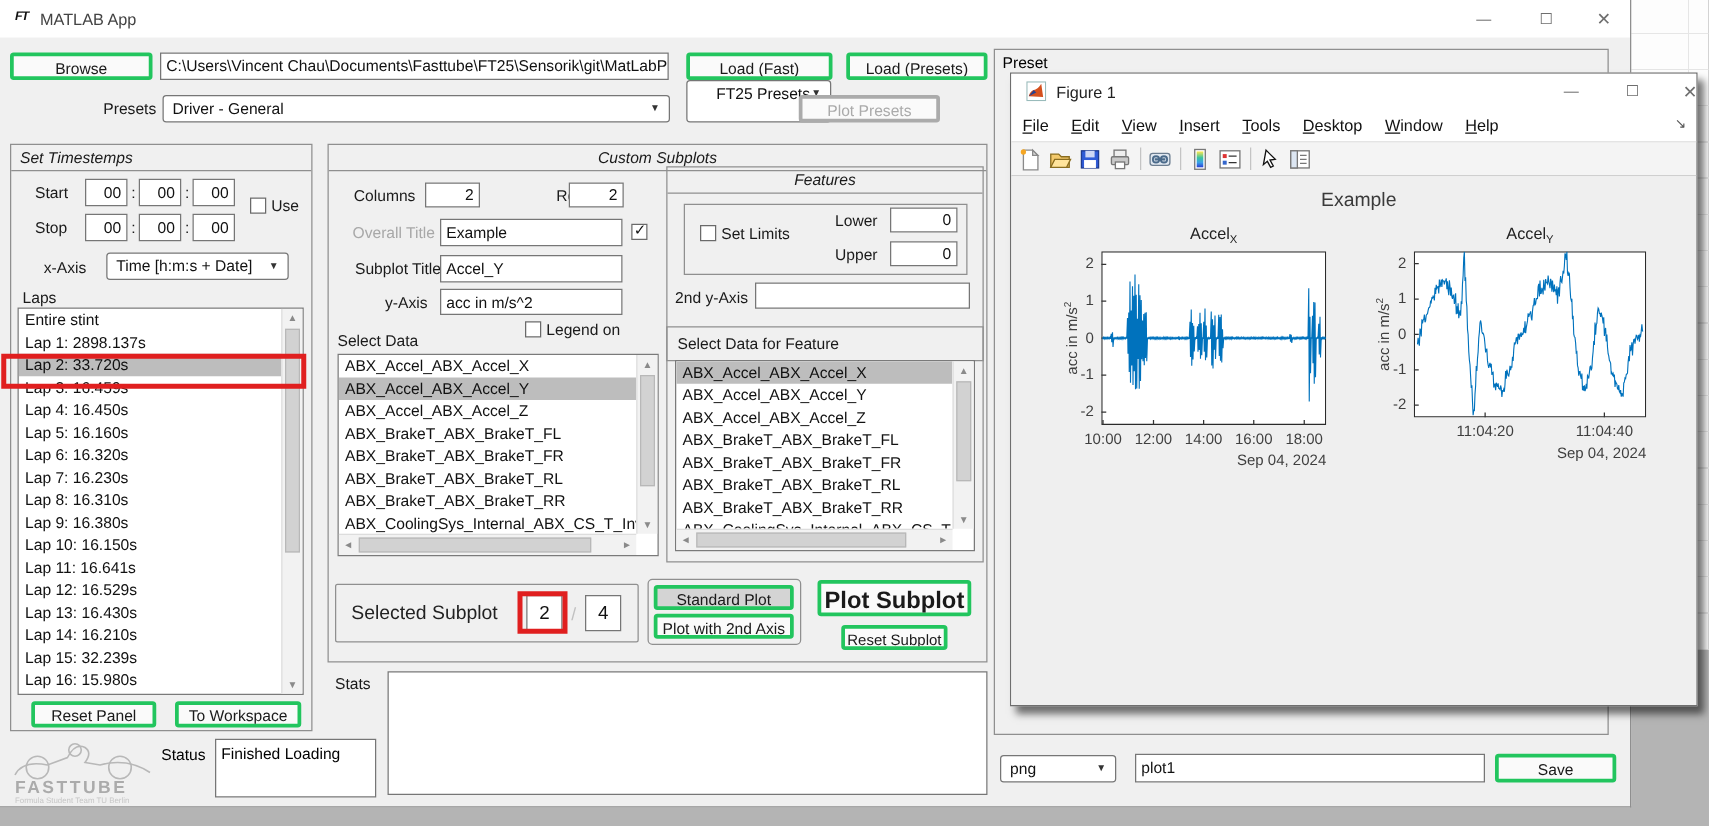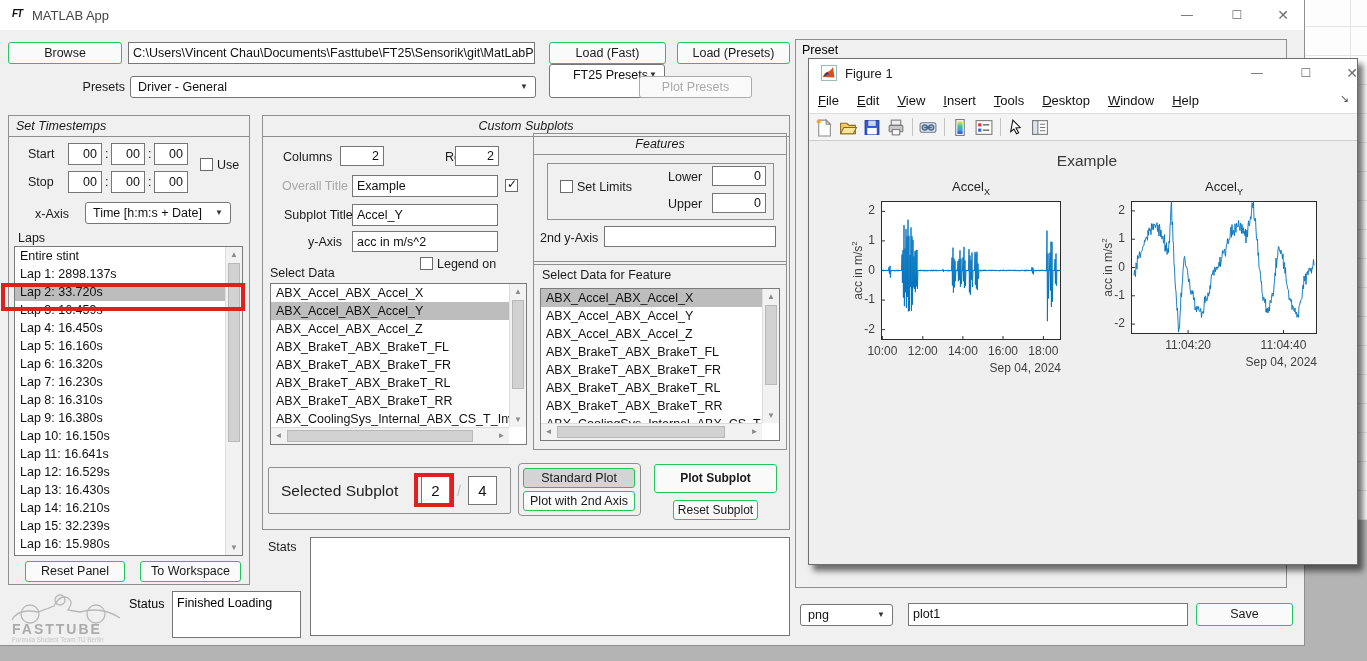--- a/index.html
+++ b/index.html
@@ -9,21 +9,21 @@
   .bg-sheet{position:absolute;left:1303px;top:0;width:64px;height:520px;background:#fdfdfd;
     background-image:repeating-linear-gradient(0deg,#e6e6e6 0 1px,transparent 1px 29px),
                      repeating-linear-gradient(90deg,#e6e6e6 0 1px,transparent 1px 47px);}
   
   .app{position:absolute;left:0;top:0;width:1305px;height:646px;background:#f0f0f0;border-right:1px solid #8f8f8f;border-bottom:1px solid #8f8f8f;}
   .app-titlebar{position:absolute;left:0;top:0;width:100%;height:30px;background:#ffffff;}
   .app-title{position:absolute;left:32px;top:8px;font-size:13px;color:#444;}
   .ft-ico{position:absolute;left:12px;top:8px;width:16px;height:14px;font-size:10px;font-weight:bold;font-style:italic;color:#111;letter-spacing:-1px;}
   .winbtn{position:absolute;top:6px;width:30px;height:18px;text-align:center;color:#6e6e6e;font-size:12px;line-height:18px;}
   .lbl{position:absolute;font-size:12.5px;color:#1a1a1a;white-space:nowrap;}
-  .btn{position:absolute;background:#fafafa;border:1px solid #22c55e;border-radius:3px;font-size:12.5px;text-align:center;color:#1a1a1a;overflow:hidden;}
+  .btn{position:absolute;background:#fafafa;border:3px solid #22c55e;border-radius:3px;font-size:12.5px;text-align:center;color:#1a1a1a;overflow:hidden;}
   .btn.disabled{color:#ababab;border-color:#ababab;}
   .btn.toggled{background:#d4d4d4;}
   .field{position:absolute;background:#fff;border:1px solid #767676;font-size:12.5px;padding:0 4px;white-space:nowrap;overflow:hidden;color:#111;}
   .field.num{text-align:right;}
   .field.center{text-align:center;padding:0;}
   .dd{position:absolute;background:#fff;border:1px solid #767676;border-radius:3px;font-size:12.5px;padding-left:7px;white-space:nowrap;overflow:hidden;color:#111;}
   .dd .arr{position:absolute;right:7px;top:0;font-size:8px;color:#333;}
   .panel{position:absolute;border:1px solid #8f8f8f;}
   .ptitle{height:21px;line-height:21px;border-bottom:1px solid #8f8f8f;font-size:12.5px;padding-left:7px;color:#1a1a1a;font-style:italic;}
   .ptitle.center{text-align:center;padding-left:0;}
@@ -206,21 +206,21 @@
         <div class="sarr" style="right:0;">►</div>
       </div>
     </div>
 
     <div class="panel" style="left:268px;top:467px;width:243px;height:47px;border-radius:2px;"></div>
     <div class="lbl" style="left:281px;top:482px;font-size:15.5px;color:#222;">Selected Subplot</div>
     <div class="field center" style="left:421px;top:476px;width:29px;height:29px;line-height:27px;font-size:15px;">2</div>
     <div class="lbl" style="left:457px;top:483px;color:#c0c0c0;font-size:14px;">/</div>
     <div class="field center" style="left:468px;top:476px;width:29px;height:29px;line-height:27px;font-size:15px;">4</div>
 
-    <div class="panel" style="left:533px;top:133px;width:254px;height:132px;">
+    <div class="panel" style="left:533px;top:133px;width:254px;height:156px;">
       <div class="ptitle center">Features</div>
     </div>
     <div class="panel" style="left:547px;top:163px;width:227px;height:57px;"></div>
     <div class="cb" style="left:560px;top:180px;"></div>
     <div class="lbl" style="left:577px;top:180px;">Set Limits</div>
     <div class="lbl" style="left:668px;top:170px;">Lower</div>
     <div class="field num" style="left:712px;top:166px;width:54px;height:20px;line-height:18px;">0</div>
     <div class="lbl" style="left:668px;top:197px;">Upper</div>
     <div class="field num" style="left:712px;top:193px;width:54px;height:20px;line-height:18px;">0</div>
     <div class="lbl" style="left:540px;top:231px;">2nd y-Axis</div>
@@ -247,21 +247,21 @@
       <div class="hscroll">
         <div class="sarr" style="left:0;">◄</div>
         <div class="thumbh" style="left:16px;width:76%;"></div>
         <div class="sarr" style="right:0;">►</div>
       </div>
     </div>
 
     <div class="panel" style="left:518px;top:463px;width:123px;height:53px;border-radius:4px;"></div>
     <div class="btn toggled" style="left:523px;top:468px;width:112px;height:20px;line-height:18px;">Standard Plot</div>
     <div class="btn" style="left:523px;top:491px;width:112px;height:20px;line-height:18px;">Plot with 2nd Axis</div>
-    <div class="btn" style="left:654px;top:464px;width:123px;height:29px;line-height:27px;font-size:12px;font-weight:bold;">Plot Subplot</div>
+    <div class="btn" style="left:654px;top:464px;width:123px;height:29px;line-height:27px;font-size:19px;font-weight:bold;">Plot Subplot</div>
     <div class="btn" style="left:673px;top:500px;width:85px;height:20px;line-height:18px;font-size:12px;">Reset Subplot</div>
 
     <div class="lbl" style="left:268px;top:540px;">Stats</div>
     <div class="field" style="left:310px;top:537px;width:480px;height:99px;"></div>
 
     <div class="panel" style="left:795px;top:39px;width:492px;height:549px;background:#f0f0f0;">
       <div style="height:20px;line-height:20px;font-size:12.5px;padding-left:6px;">Preset</div>
     </div>
 
     <div class="dd" style="left:800px;top:604px;width:93px;height:22px;line-height:20px;z-index:40;">

